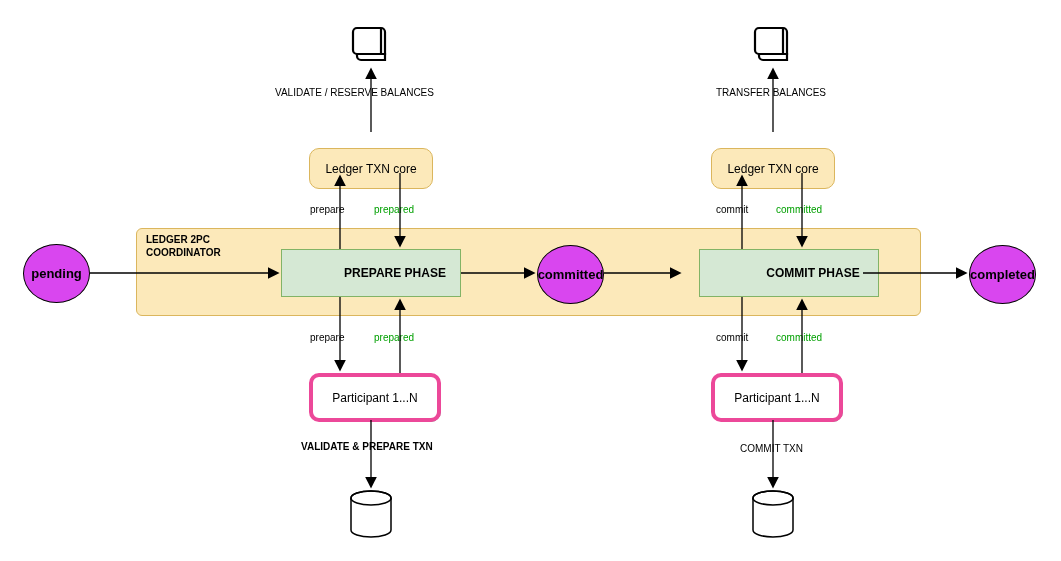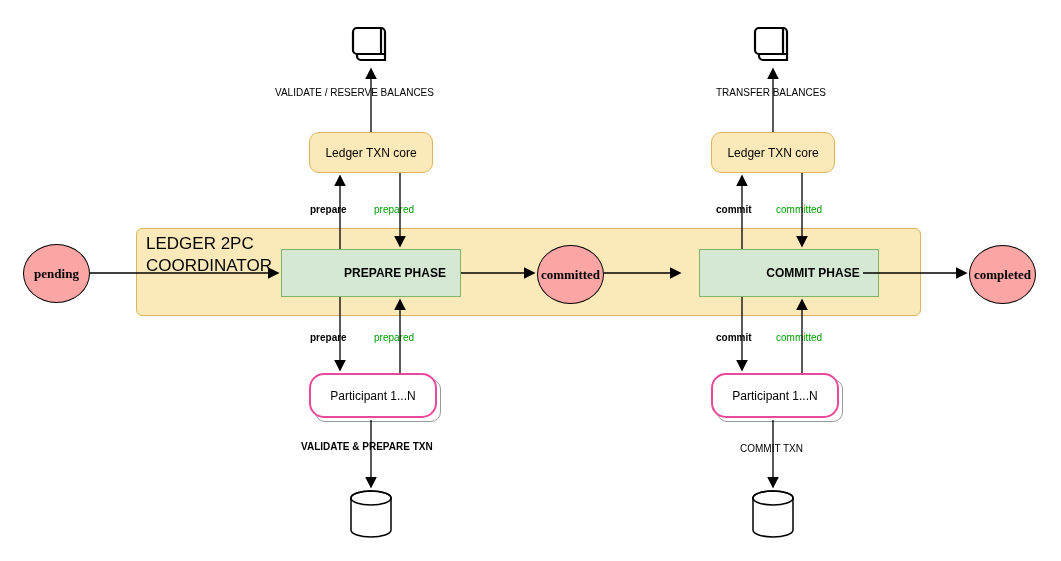--- a/index.html
+++ b/index.html
@@ -17,72 +17,72 @@
     display: flex;
     align-items: center;
     justify-content: center;
     text-align: center;
   }
   .circle {
     border: 1px solid #000;
     border-radius: 50%;
     font-size: 13px;
     font-weight: bold;
-    background: #fca5a5;
-    font-family: Liberation Serif, serif;
+    background: #d946ef;
   }
   .coordinator {
     background: #FCE9BA;
     border: 1px solid #DBB65D;
     border-radius: 6px;
   }
   .coordinator-label {
     position: absolute;
-    font-size: 17px;
-    font-weight: normal;
+    font-size: 10px;
+    font-weight: bold;
     color: #000;
     line-height: 1.3;
   }
   .phase {
     background: #D5E8D4;
     border: 1px solid #82B366;
     font-size: 12px;
     font-weight: bold;
     padding-left: 48px;
   }
   .txncore {
     background: #FCE9BA;
     border: 1px solid #DBB65D;
     border-radius: 10px;
     font-size: 12px;
+    margin-top: 16px;
   }
   .participant-back {
     position: absolute;
     border: 1px solid #999;
     background: #fff;
     border-radius: 10px;
   }
   .participant-front {
     position: absolute;
-    border: 2px solid #ec4899;
+    border: 4px solid #ec4899;
     background: #fff;
-    border-radius: 15px;
+    border-radius: 10px;
     font-size: 12px;
     display: flex;
     align-items: center;
     justify-content: center;
     text-align: center;
   }
   .label {
     position: absolute;
     font-size: 10px;
     color: #000;
     white-space: nowrap;
   }
-  .label-bold { font-weight: bold; }
+  .label-bold { font-weight: normal; }
   .label-green { color: #00a000; font-weight: normal; }
   
   .book-icon {
     position: absolute;
     width: 40px;
     height: 40px;
   }
   .db-icon {
     position: absolute;
     width: 44px;

